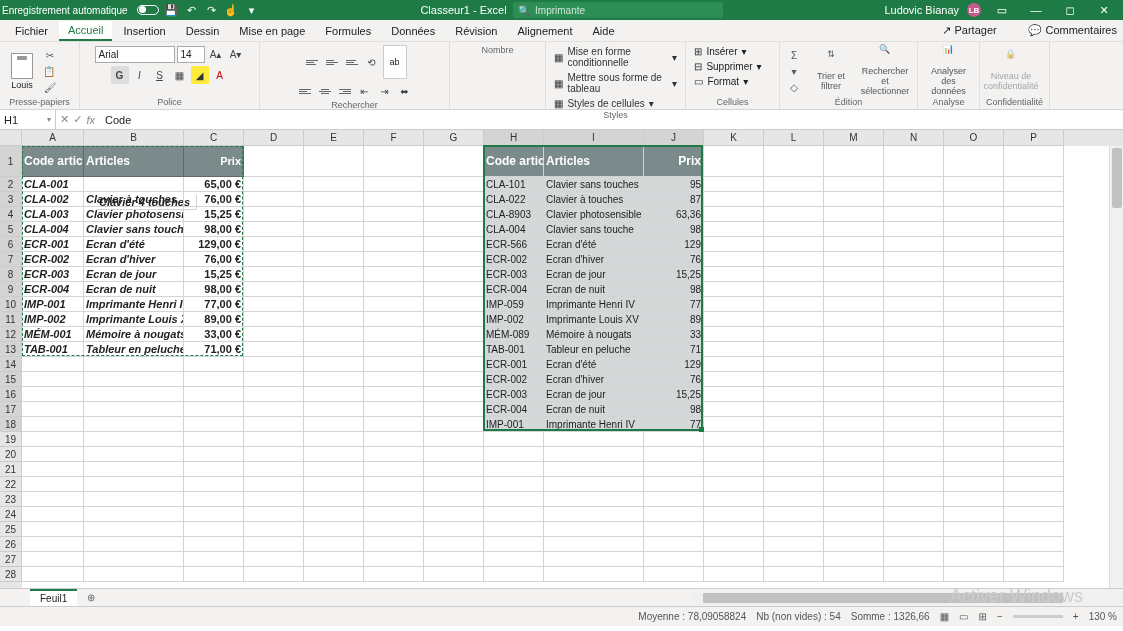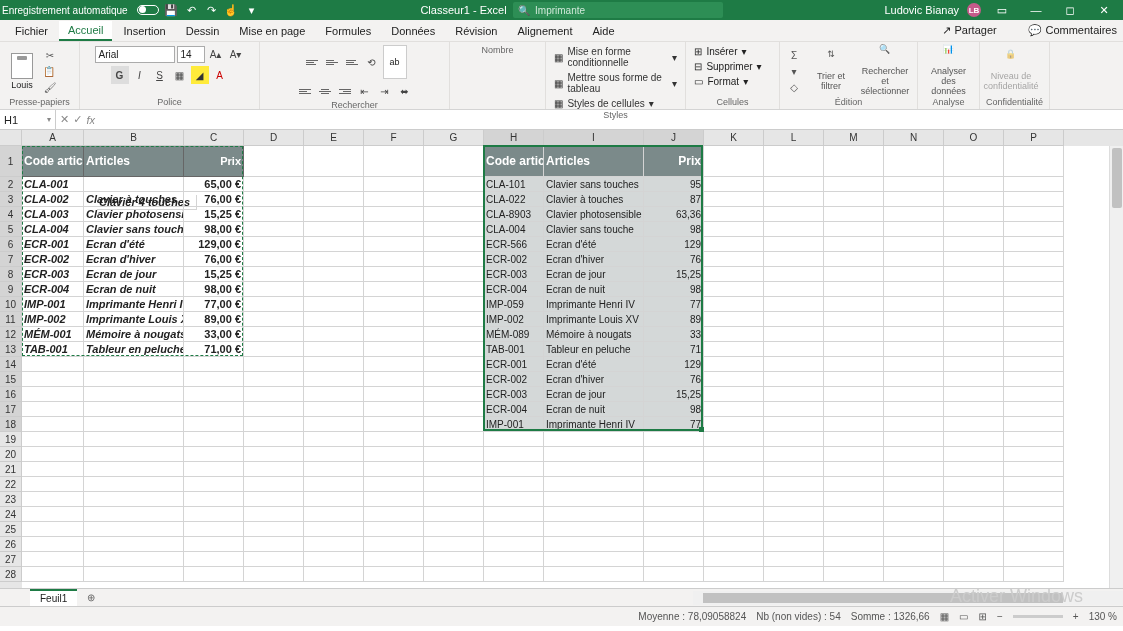--- a/index.html
+++ b/index.html
@@ -279,20 +279,21 @@
   </div>
 </div>
 
 <div class="formula">
   <div class="namebox">H1</div>
   <div class="fxbtns">
     <span>✕</span>
     <span>✓</span>
     <span style="font-style:italic">fx</span>
   </div>
+  <div class="fxinput">Code</div>
 </div>
 
 <div class="sheet">
   <div class="colhdr" id="colhdr">
     <div class="rowhdr-corner"></div>
   <div class="ch" style="width: 62px;">A</div>
       <div class="ch" style="width: 100px;">B</div>
       <div class="ch" style="width: 60px;">C</div>
       <div class="ch" style="width: 60px;">D</div>
       <div class="ch" style="width: 60px;">E</div>

